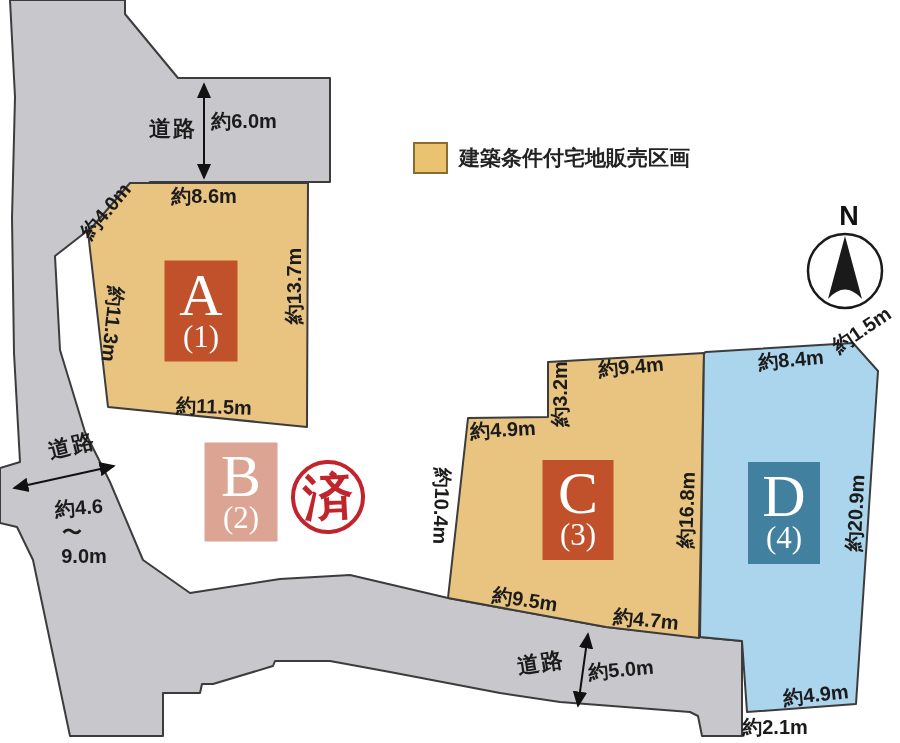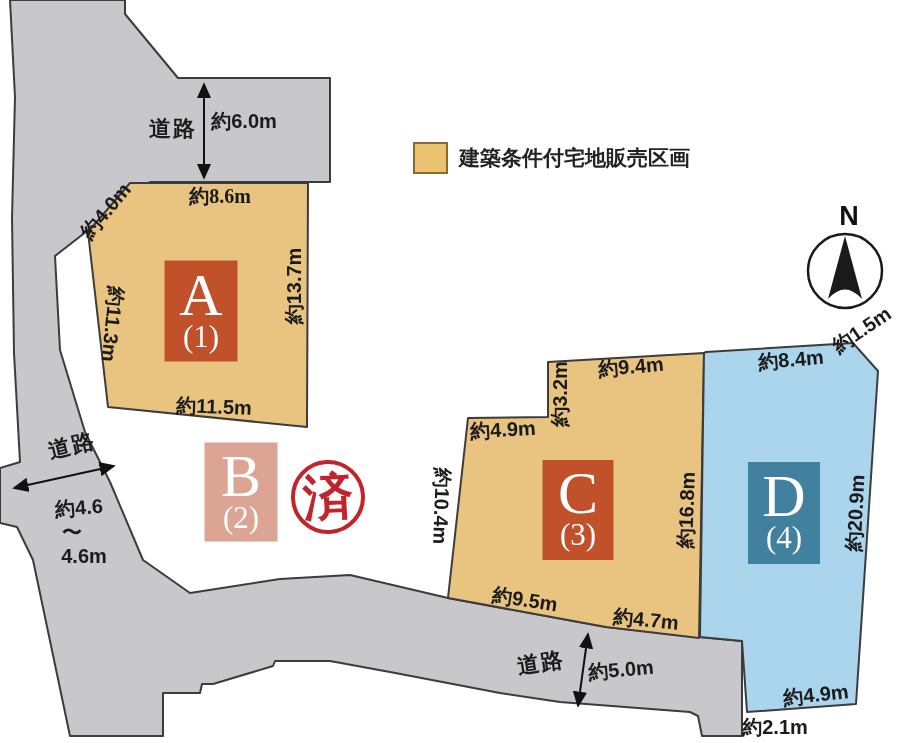--- a/index.html
+++ b/index.html
@@ -69,26 +69,26 @@
   </div>
 
   <div class="north-n" style="left:849px;top:216px;">N</div>
 
   <div class="roadlbl" style="left:173px;top:129px;">道路</div>
   <div class="dim" style="left:244px;top:121px;">約6.0m</div>
 
   <div class="roadlbl" style="left:72px;top:446px;--r:-14deg;">道路</div>
   <div class="dim" style="left:79px;top:508px;--r:-4deg;">約4.6</div>
   <div class="dim" style="left:72px;top:532px;">〜</div>
-  <div class="dim" style="left:84px;top:556px;">4.6m</div>
+  <div class="dim" style="left:84px;top:556px;">9.0m</div>
 
   <div class="roadlbl" style="left:541px;top:663px;--r:-9deg;">道路</div>
   <div class="dim" style="left:621px;top:670px;--r:-5deg;">約5.0m</div>
 
-  <div class="dim" style="left:220px;top:196px;font-family:Liberation Serif, serif;">約8.6m</div>
+  <div class="dim" style="left:204px;top:196px;">約8.6m</div>
   <div class="dim" style="left:106px;top:211px;--r:-50deg;">約4.0m</div>
   <div class="dim" style="left:112px;top:324px;--r:96deg;">約11.3m</div>
   <div class="dim" style="left:294px;top:286px;--r:-90deg;">約13.7m</div>
   <div class="dim" style="left:214px;top:407px;--r:2deg;">約11.5m</div>
 
   <div class="dim" style="left:503px;top:430px;--r:-3deg;">約4.9m</div>
   <div class="dim" style="left:560px;top:394px;--r:-90deg;">約3.2m</div>
   <div class="dim" style="left:631px;top:367px;--r:-5deg;">約9.4m</div>
   <div class="dim" style="left:441px;top:506px;--r:92deg;">約10.4m</div>
   <div class="dim" style="left:687px;top:510px;--r:-88deg;">約16.8m</div>

